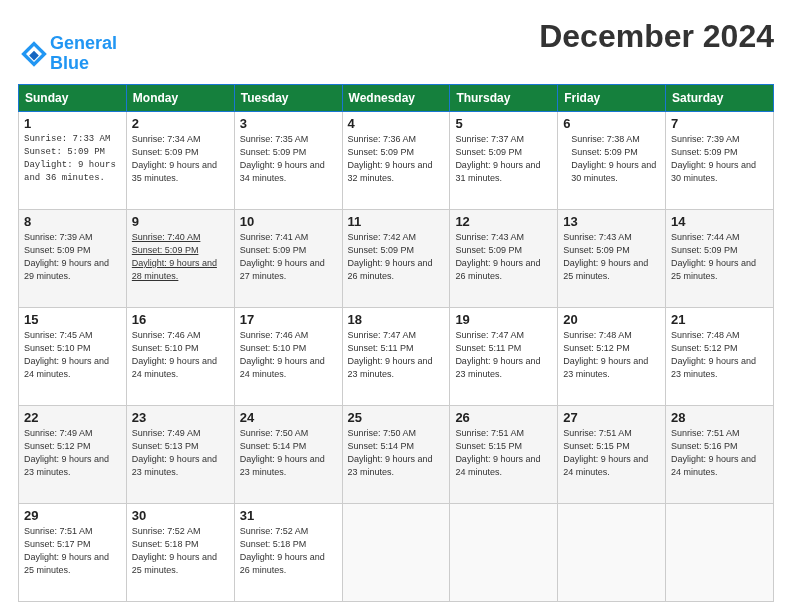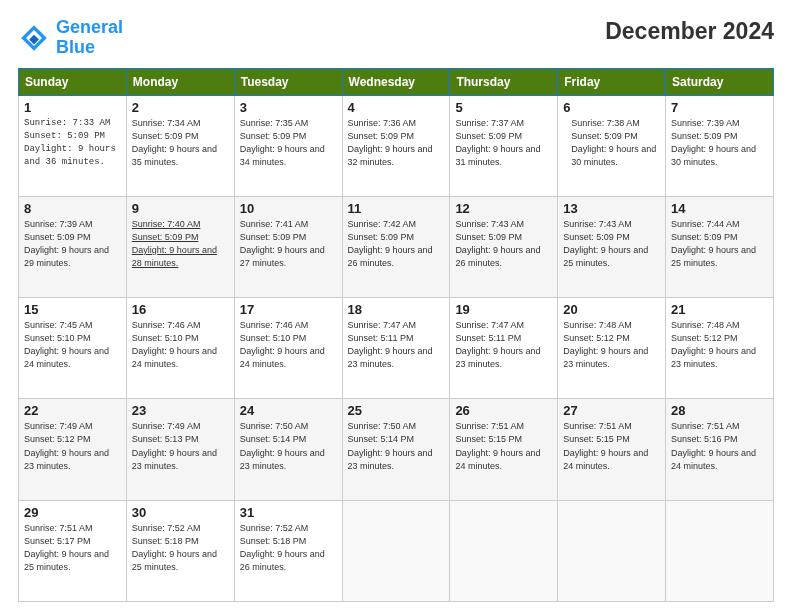--- a/index.html
+++ b/index.html
@@ -19,57 +19,57 @@
     }
     .header {
       display: flex;
       justify-content: space-between;
       align-items: flex-start;
       margin-bottom: 10px;
     }
     .logo {
       display: flex;
       align-items: center;
-      gap: 6px;
+      margin-top: 16px;
     }
     .logo-text {
       font-size: 18px;
       font-weight: bold;
       color: #333;
       line-height: 1.1;
     }
     .logo-text span {
       color: #2196F3;
     }
     .logo-icon {
       width: 32px;
       height: 32px;
     }
     .title-block {
       text-align: right;
     }
     .month-title {
-      font-size: 23px;
+      font-size: 32px;
       font-weight: bold;
       color: #333;
     }
     .location {
       font-size: 14px;
       color: #555;
       margin-top: 2px;
     }
     .calendar {
       flex: 1;
       border: 1px solid #ccc;
       border-collapse: collapse;
       width: 100%;
       table-layout: fixed;
     }
     .calendar th {
-      background-color: #4d7c0f;
+      background-color: #15803d;
       color: white;
       text-align: left;
       padding: 6px 6px;
       font-size: 12px;
       font-weight: bold;
       border: 1px solid #1976D2;
     }
     .calendar td {
       border: 1px solid #ccc;
       vertical-align: top;

